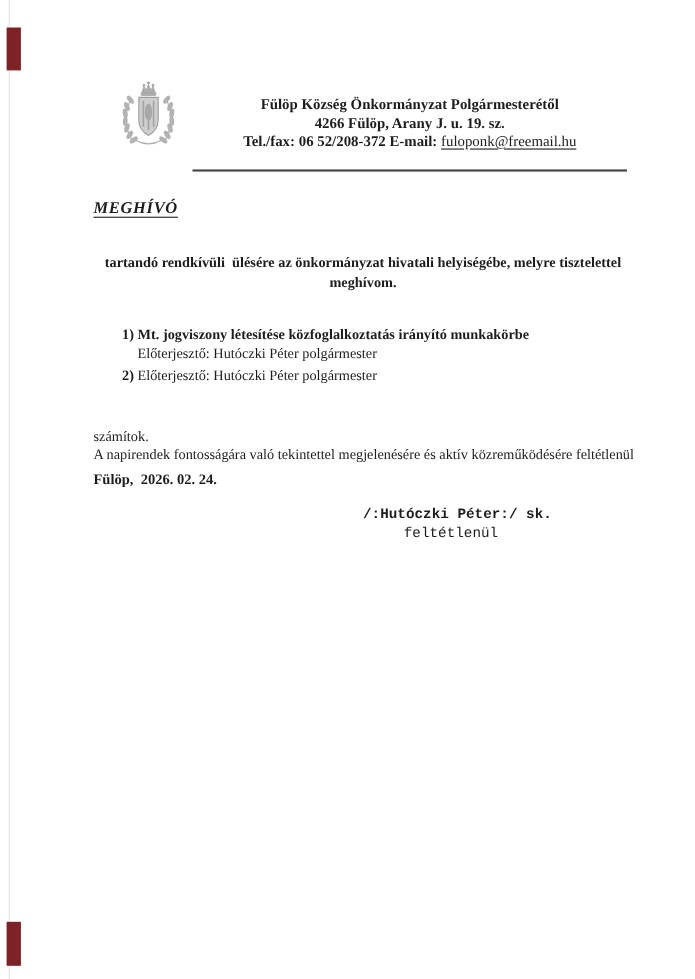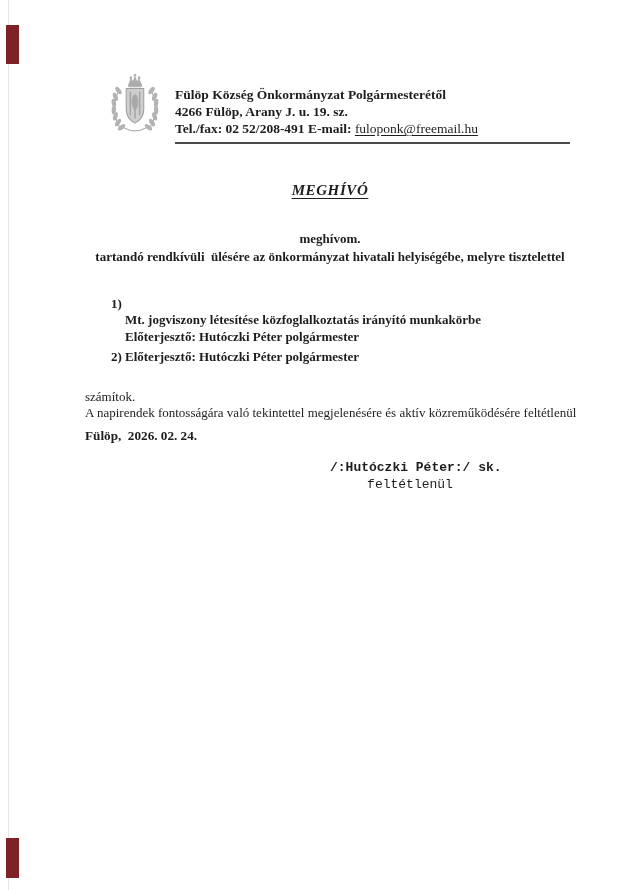--- a/index.html
+++ b/index.html
@@ -12,41 +12,41 @@
   
   #page-edge{left:8px;top:0;width:1px;height:890px;background:#e4e4e4;}
   
   .scan-mark{left:6px;width:13px;background:#7d2226;}
   #scan-mark-top{top:25px;height:39px;}
   #scan-mark-bottom{top:838px;height:40px;}
   
   #crest{left:104px;top:72px;width:62px;height:64px;opacity:.85;}
   
   #letterhead{
-    left:175px;top:86px;width:395px;
+    left:175px;top:86px;width:395px;text-align:center;
     font-weight:bold;font-size:13.5px;line-height:17px;
-    border-bottom:2px solid #4a4a4a;padding-bottom:5px;
+    border-bottom:2px solid #4a4a4a;padding-bottom:17px;
   }
   #letterhead .email{font-weight:normal;text-decoration:underline;text-underline-offset:2px;margin-top:44px;}
   
-  #doc-title{left:85px;top:182px;width:490px;text-align:center;
+  #doc-title{left:85px;top:182px;width:490px;
     font-size:15px;font-weight:bold;font-style:italic;letter-spacing:.6px;}
   #doc-title .u{text-decoration:underline;text-underline-offset:3px;}
   
   #intro{left:85px;top:230px;width:490px;text-align:center;
     font-weight:bold;font-size:13px;line-height:18px;}
   #intro .line{white-space:pre;}
   
   #agenda{left:85px;top:295px;width:490px;font-size:13px;line-height:17px;}
   .agenda-item{display:flex;margin-bottom:3px;}
   .agenda-num{flex:0 0 40px;box-sizing:border-box;padding-left:26px;font-weight:bold;}
   .agenda-body{flex:1;min-width:0;}
-  .agenda-title-line{font-weight:bold;margin-top:16px;}
+  .agenda-title-line{font-weight:bold;}
   .agenda-title-line.justify{text-align:justify;text-align-last:justify;}
-  .agenda-presenter{font-weight:bold;}
+  .agenda-presenter{font-weight:normal;}
   
   #closing{left:85px;top:389px;width:505px;font-size:13px;line-height:16px;}
   #closing .line{white-space:pre;}
   
   #date-line{left:85px;top:428px;font-weight:bold;font-size:13.2px;white-space:pre;}
   
   #signature{left:330px;top:459px;width:160px;text-align:center;font-size:13px;line-height:17px;font-family:Liberation Mono, monospace;}
   #signature .sig-name{font-weight:bold;white-space:pre;}
 </style>
 </head>
@@ -92,30 +92,30 @@
       <line x1="34.5" y1="19" x2="34.5" y2="42"></line>
       <line x1="30" y1="36" x2="30" y2="45"></line>
     </g>
     <ellipse cx="30" cy="29" rx="3.2" ry="7.5" fill="#9a9a9a"></ellipse>
   </svg>
 </div>
 
 <div class="abs" id="letterhead">
   <div>Fülöp Község Önkormányzat Polgármesterétől</div>
   <div>4266 Fülöp, Arany J. u. 19. sz.</div>
-  <div><span>Tel./fax: 02 52/208-491 E-mail: </span><span class="email">fuloponk@freemail.hu</span></div>
+  <div><span>Tel./fax: 06 52/208-372 E-mail: </span><span class="email">fuloponk@freemail.hu</span></div>
 </div>
 
 <div class="abs" id="doc-title">
   <span class="u">MEGHÍVÓ</span>
 </div>
 
 <div class="abs" id="intro">
+  <div class="line">tartandó rendkívüli  ülésére az önkormányzat hivatali helyiségébe, melyre tisztelettel</div>
   <div class="line">meghívom.</div>
-  <div class="line">tartandó rendkívüli  ülésére az önkormányzat hivatali helyiségébe, melyre tisztelettel</div>
 </div>
 
 <div class="abs" id="agenda">
   <div class="agenda-item">
     <div class="agenda-num">1)</div>
     <div class="agenda-body">
       <div class="agenda-title-line">Mt. jogviszony létesítése közfoglalkoztatás irányító munkakörbe</div>
       <div class="agenda-presenter">Előterjesztő: Hutóczki Péter polgármester</div>
     </div>
   </div>

